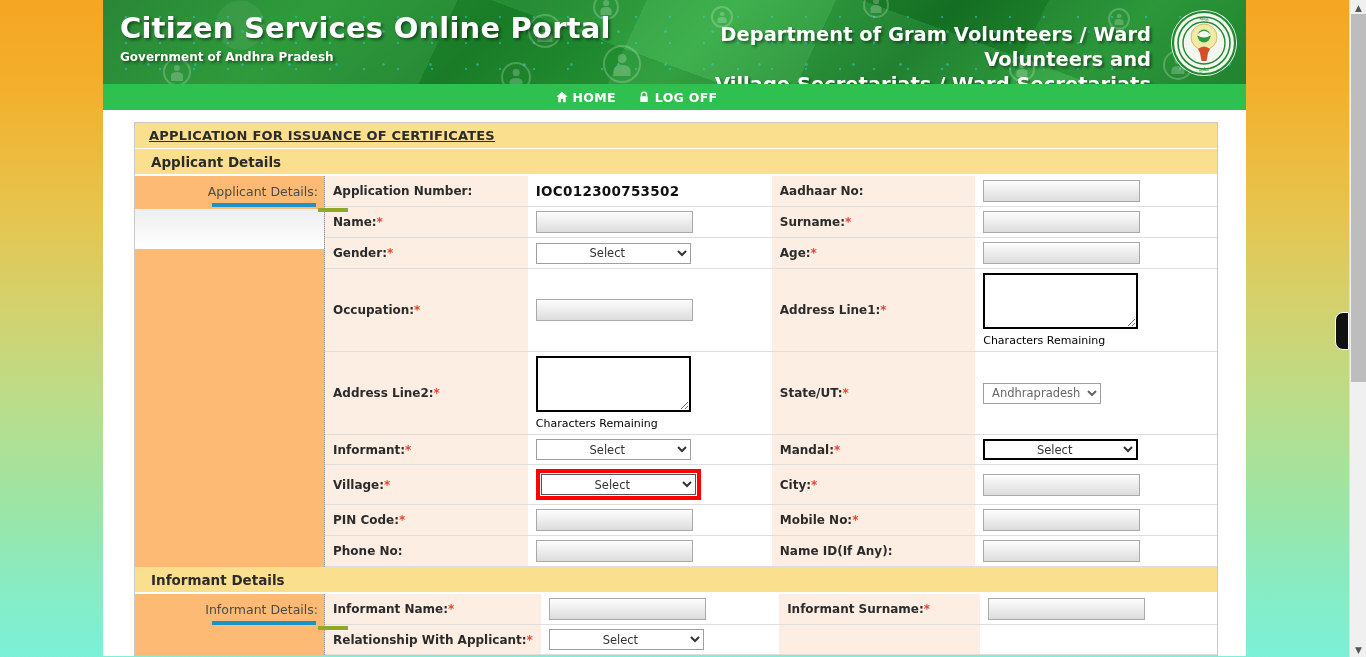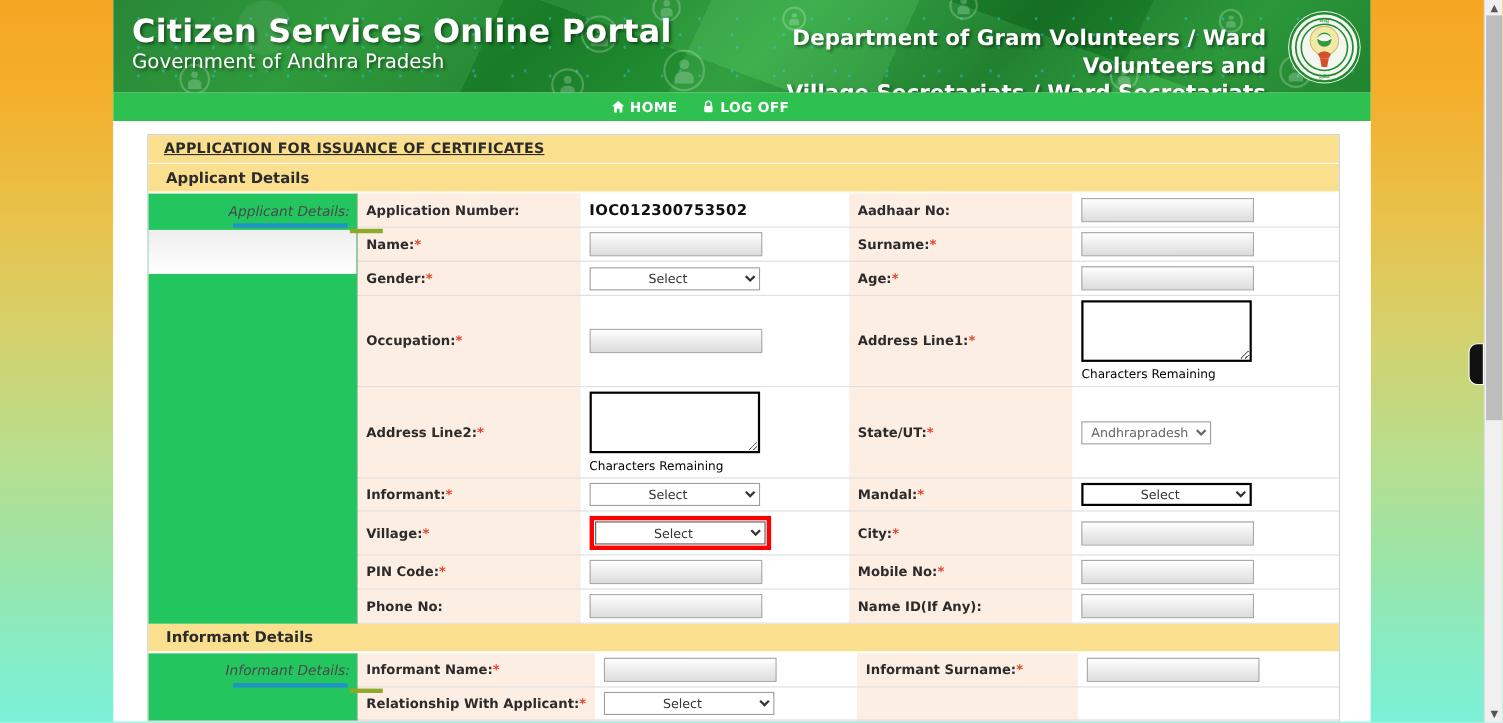--- a/index.html
+++ b/index.html
@@ -80,22 +80,22 @@
     text-shadow: 2px 2px 3px rgba(0,0,0,0.45);
     z-index: 4;
   }
   .brand-title {
     font-size: 29px;
     font-weight: bold;
     line-height: 36px;
     letter-spacing: .2px;
   }
   .brand-sub {
-    font-size: 18px;
-    font-weight: normal;
+    font-size: 12px;
+    font-weight: bold;
     line-height: 22px;
   }
   .dept {
     position: absolute;
     right: 95px; top: 22px;
     width: 520px;
     text-align: right;
     color: #ffffff;
     font-size: 19.5px;
     font-weight: bold;
@@ -162,23 +162,22 @@
     padding-left: 16px;
     font-size: 13.5px;
   }
 
   
   .section-body { display: flex; border-top: 1px solid #ffffff; }
   .tabstrip {
     width: 190px;
     flex: 0 0 190px;
     border-right: 1px dotted #9a9a9a;
-    background: #22c55e;
+    background: #fdba74;
     position: relative;
-    font-style: italic;
   }
   .tab-label {
     text-align: right;
     padding: 8px 6px 0 0;
     font-size: 12.5px;
     color: #4a4a4a;
     cursor: pointer;
   }
   .tab-underline {
     height: 4px;

